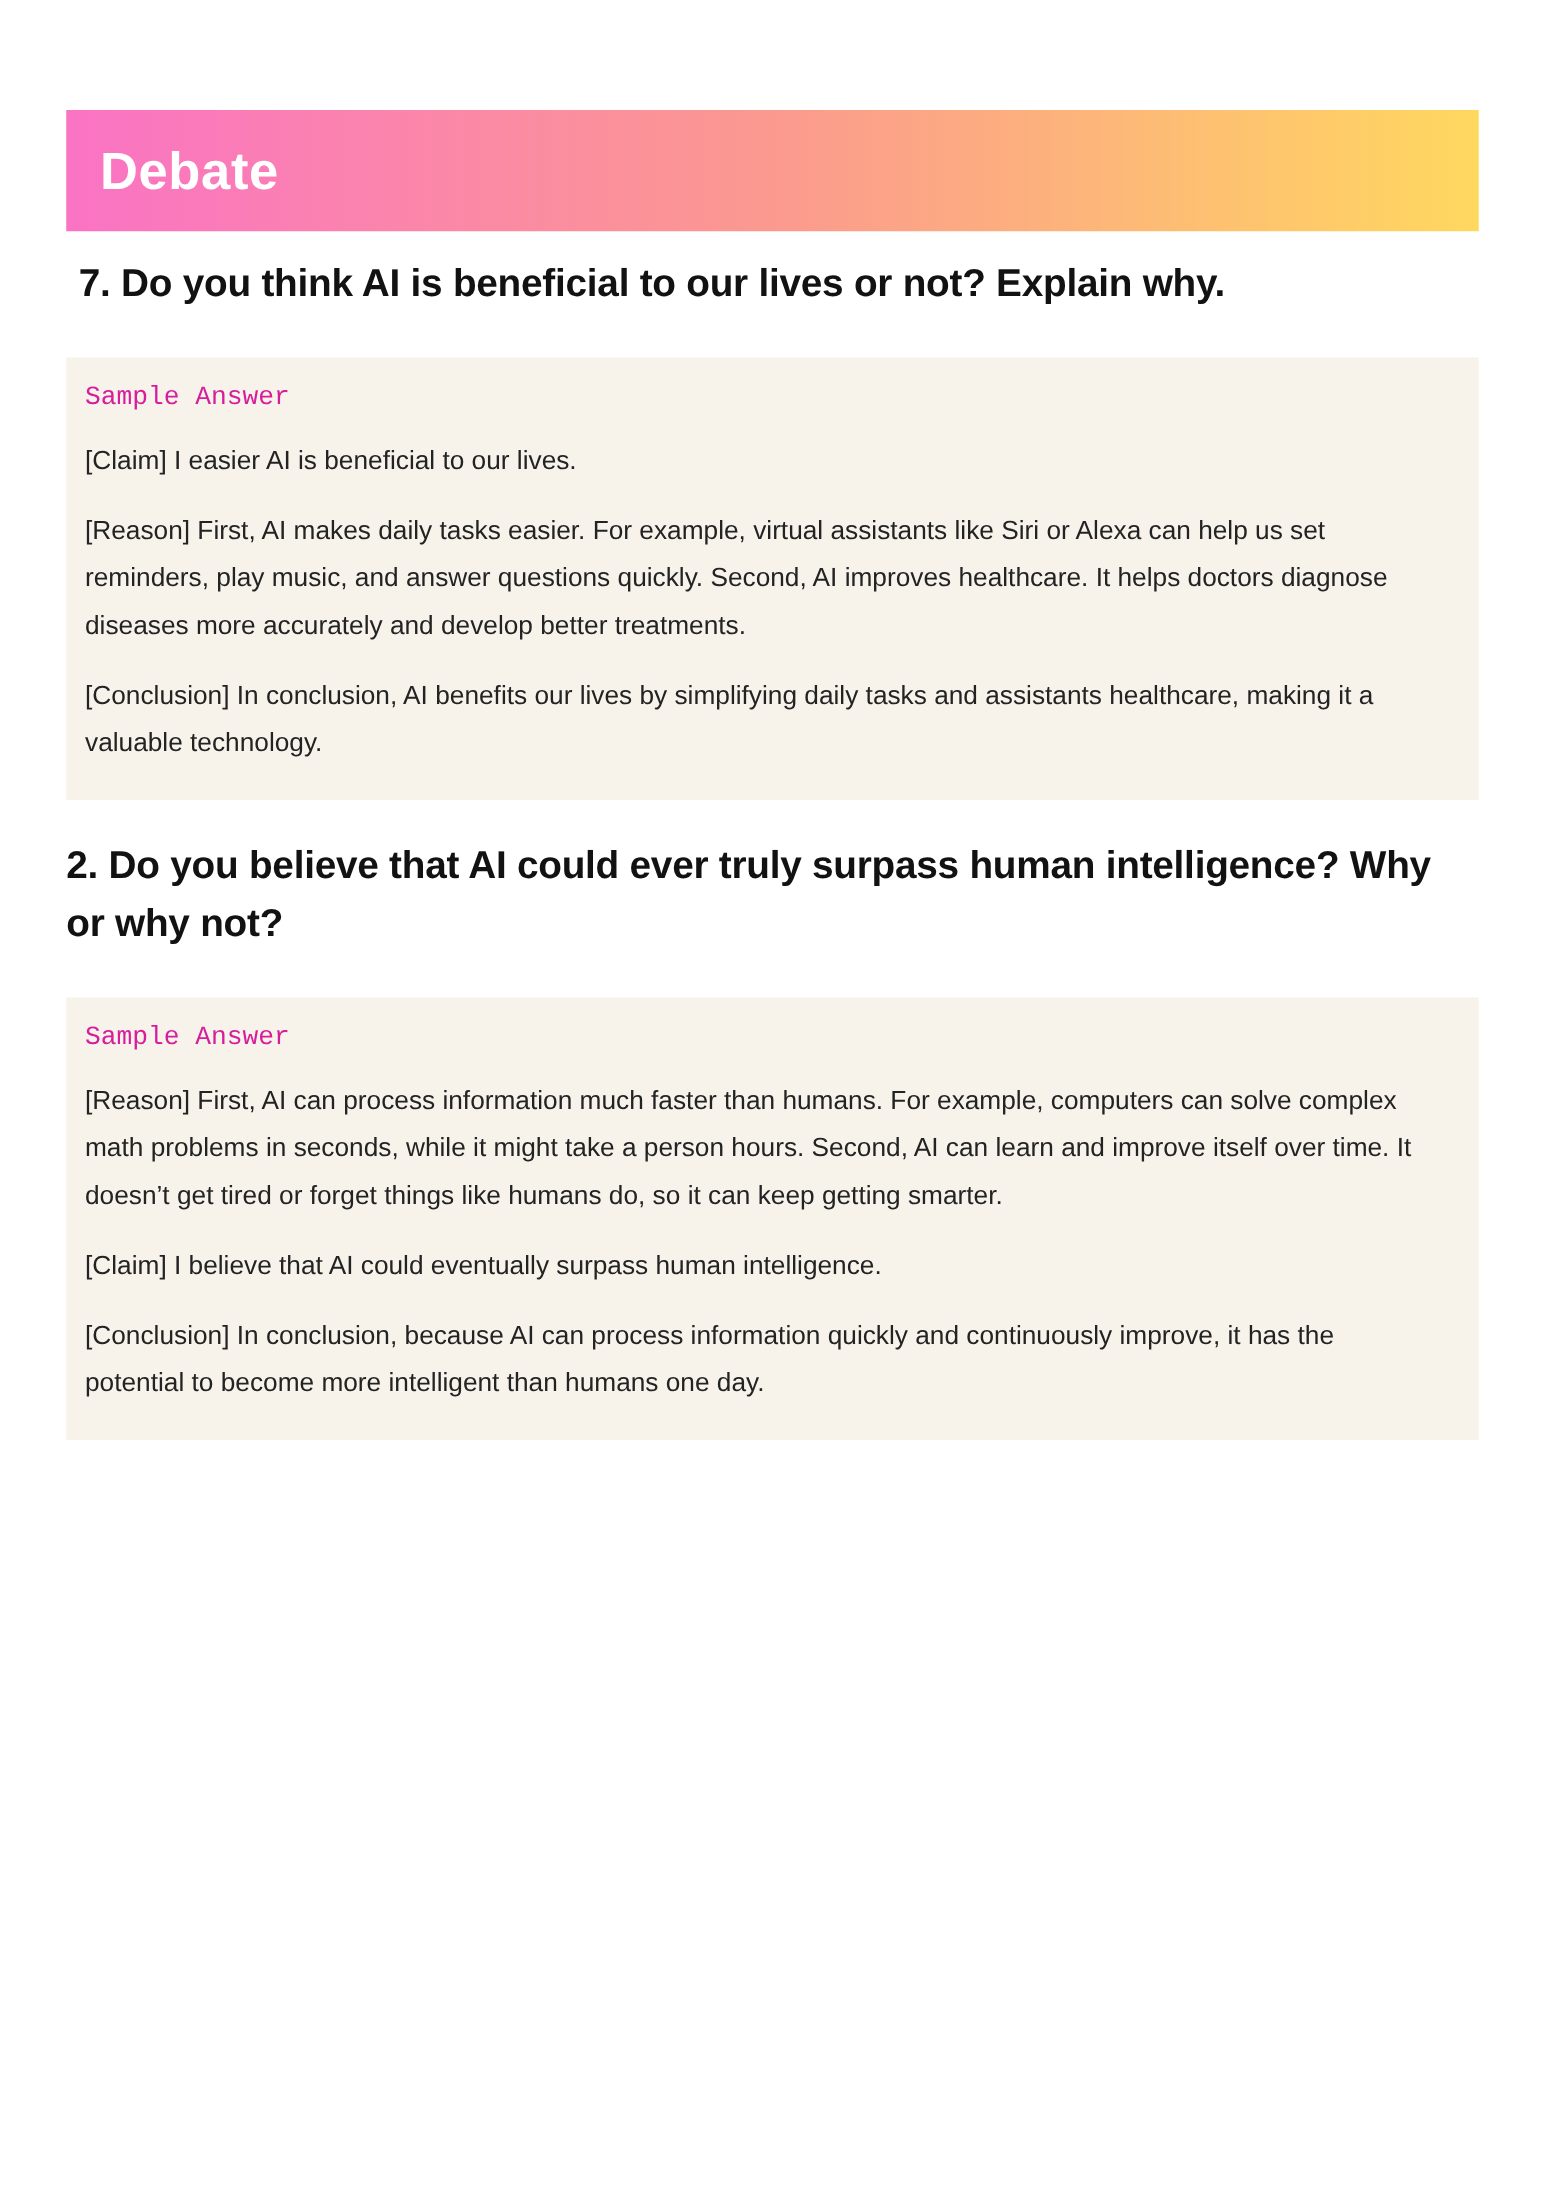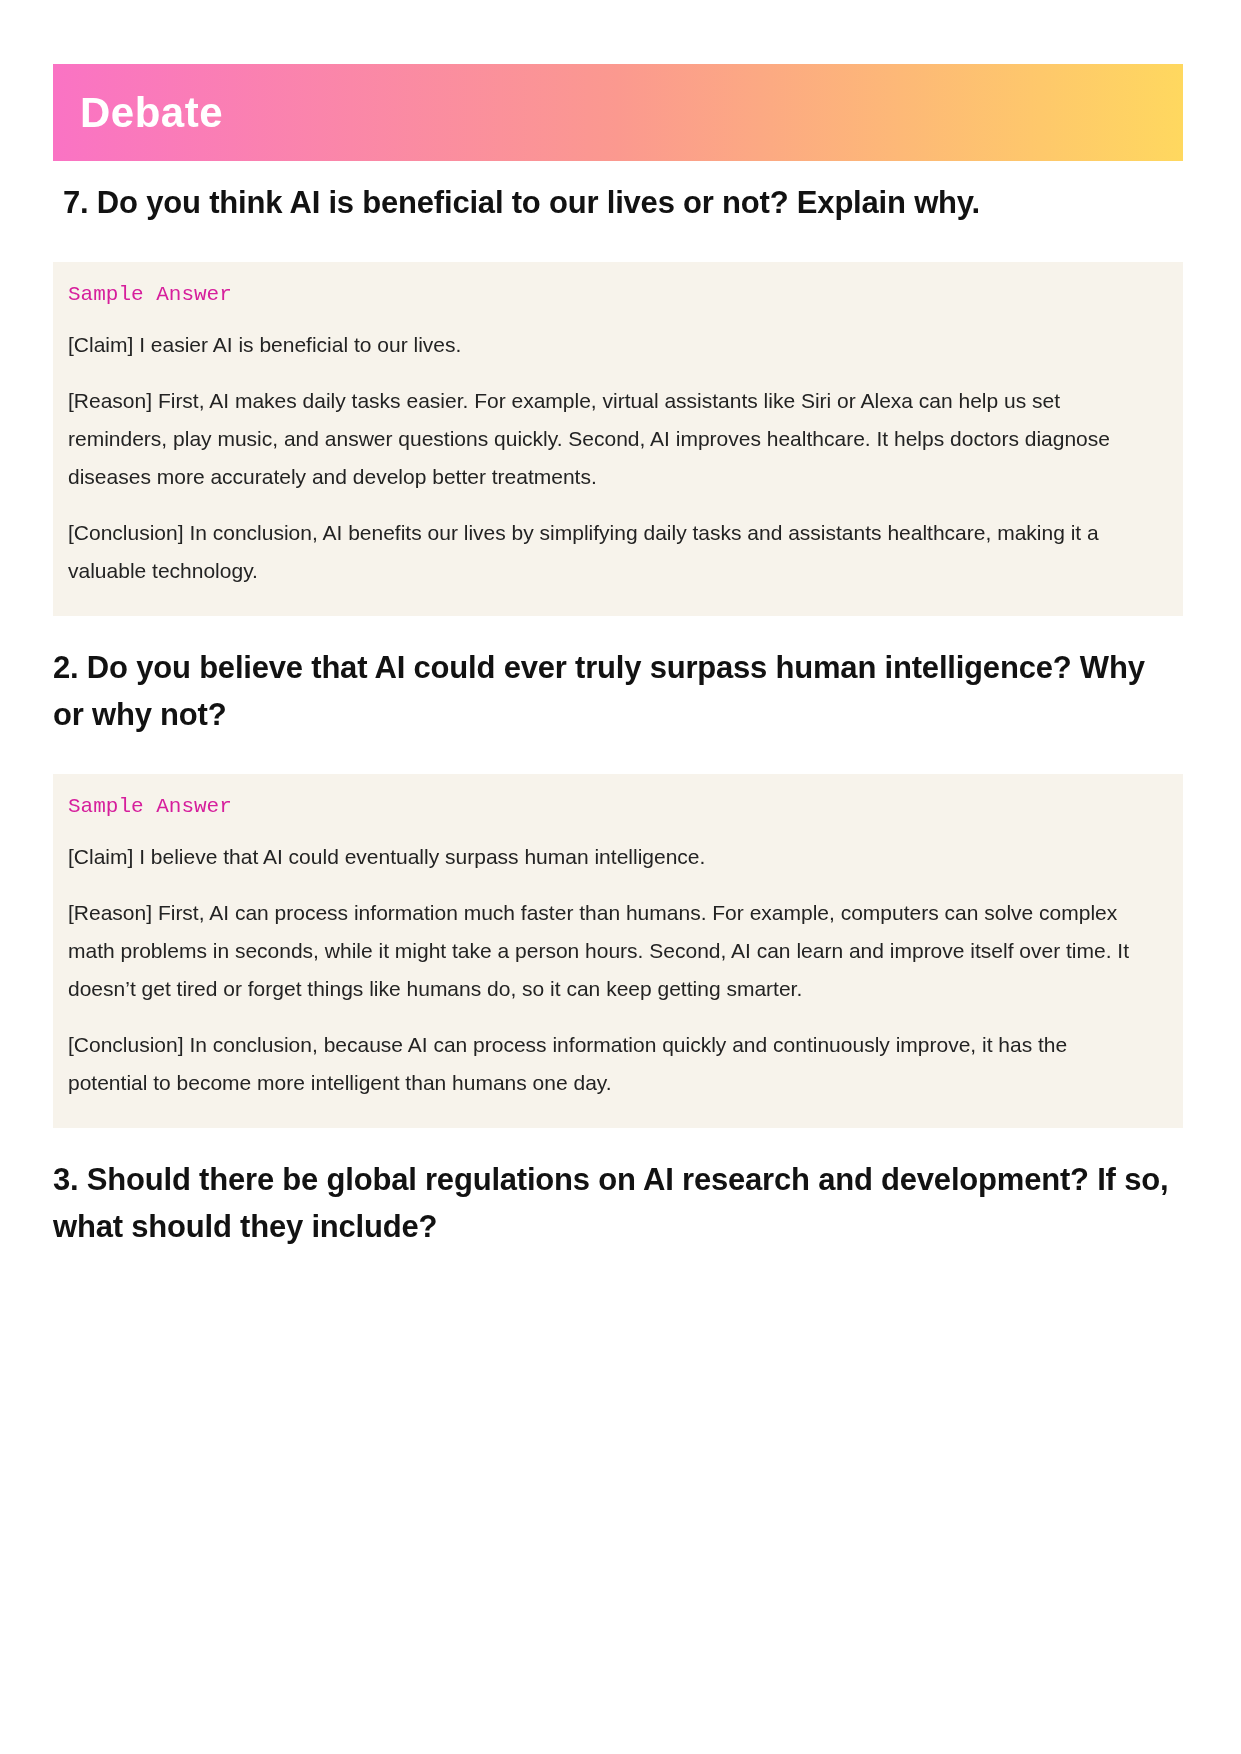--- a/index.html
+++ b/index.html
@@ -10,21 +10,21 @@
   body {
     font-family: "Liberation Sans", sans-serif;
     -webkit-font-smoothing: antialiased;
   }
   .page {
     position: relative;
     width: 1241px;
     height: 1754px;
     background: var(--page_bg, #ffffff);
     box-sizing: border-box;
-    padding: 64px 58px 0 53px;
+    padding: 88px 58px 0 53px;
     overflow: hidden;
   }
   .banner {
     height: 97px;
     background: linear-gradient(90deg, var(--banner_from, #fa73c4) 0%, var(--banner_mid, #fb998f) 50%, var(--banner_to, #ffd85f) 100%);
     display: flex;
     align-items: center;
     padding-left: 27px;
     box-sizing: border-box;
   }
@@ -85,20 +85,19 @@
     <div class="sample-label">Sample Answer</div>
     <p>[Claim] I easier AI is beneficial to our lives.</p>
     <p>[Reason] First, AI makes daily tasks easier. For example, virtual assistants like Siri or Alexa can help us set reminders, play music, and answer questions quickly. Second, AI improves healthcare. It helps doctors diagnose diseases more accurately and develop better treatments.</p>
     <p>[Conclusion] In conclusion, AI benefits our lives by simplifying daily tasks and assistants healthcare, making it a valuable technology.</p>
   </div>
 
   <h2 class="question">2. Do you believe that AI could ever truly surpass human intelligence? Why or why not?</h2>
 
   <div class="sample-box">
     <div class="sample-label">Sample Answer</div>
+    <p>[Reason] First, AI can process information much faster than humans. For example, computers can solve complex math problems in seconds, while it might take a person hours. Second, AI can learn and improve itself over time. It doesn’t get tired or forget things like humans do, so it can keep getting smarter.</p>
     <p>[Claim] I believe that AI could eventually surpass human intelligence.</p>
-    <p>[Reason] First, AI can process information much faster than humans. For example, computers can solve complex math problems in seconds, while it might take a person hours. Second, AI can learn and improve itself over time. It doesn’t get tired or forget things like humans do, so it can keep getting smarter.</p>
     <p>[Conclusion] In conclusion, because AI can process information quickly and continuously improve, it has the potential to become more intelligent than humans one day.</p>
   </div>
 
-  <h2 class="question last">3. Should there be global regulations on AI research and development? If so, what should they include?</h2>
 
 </div>
 
 </body></html>

